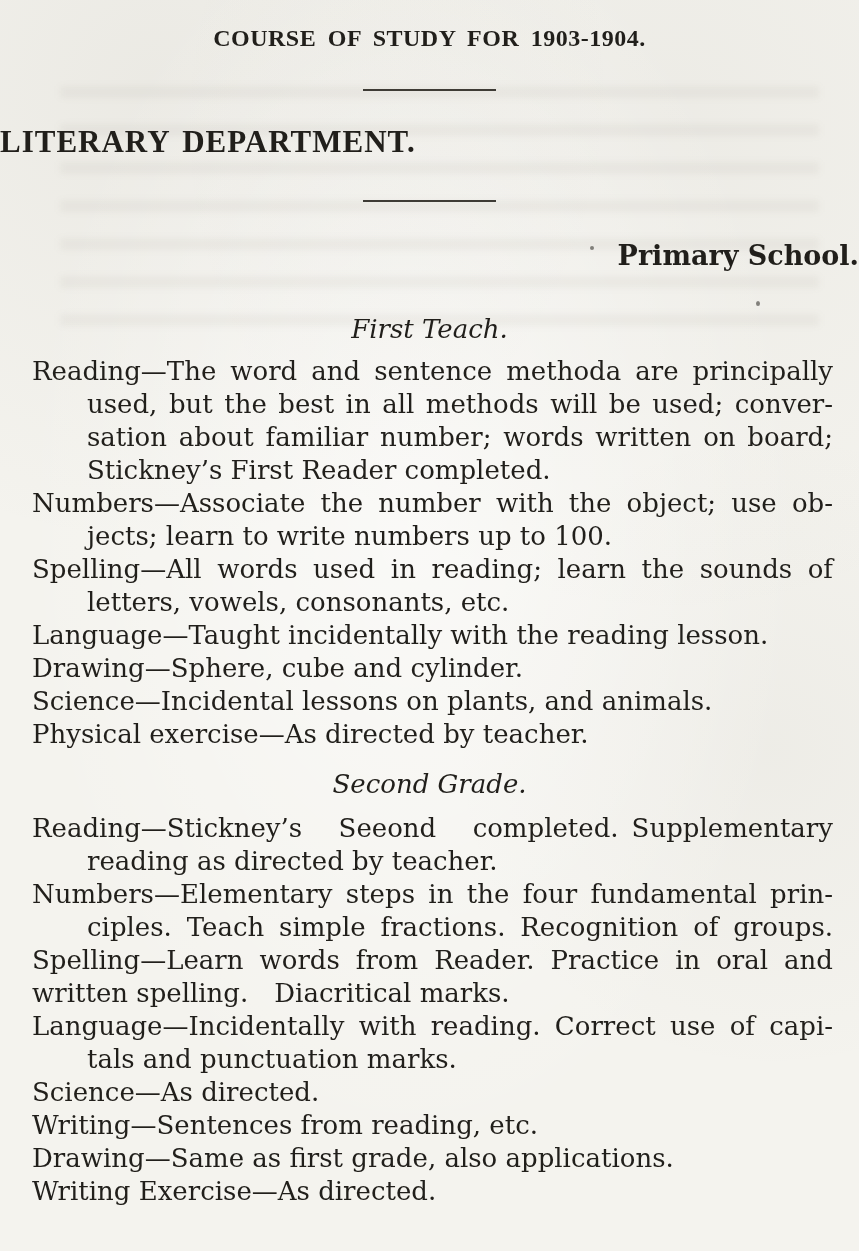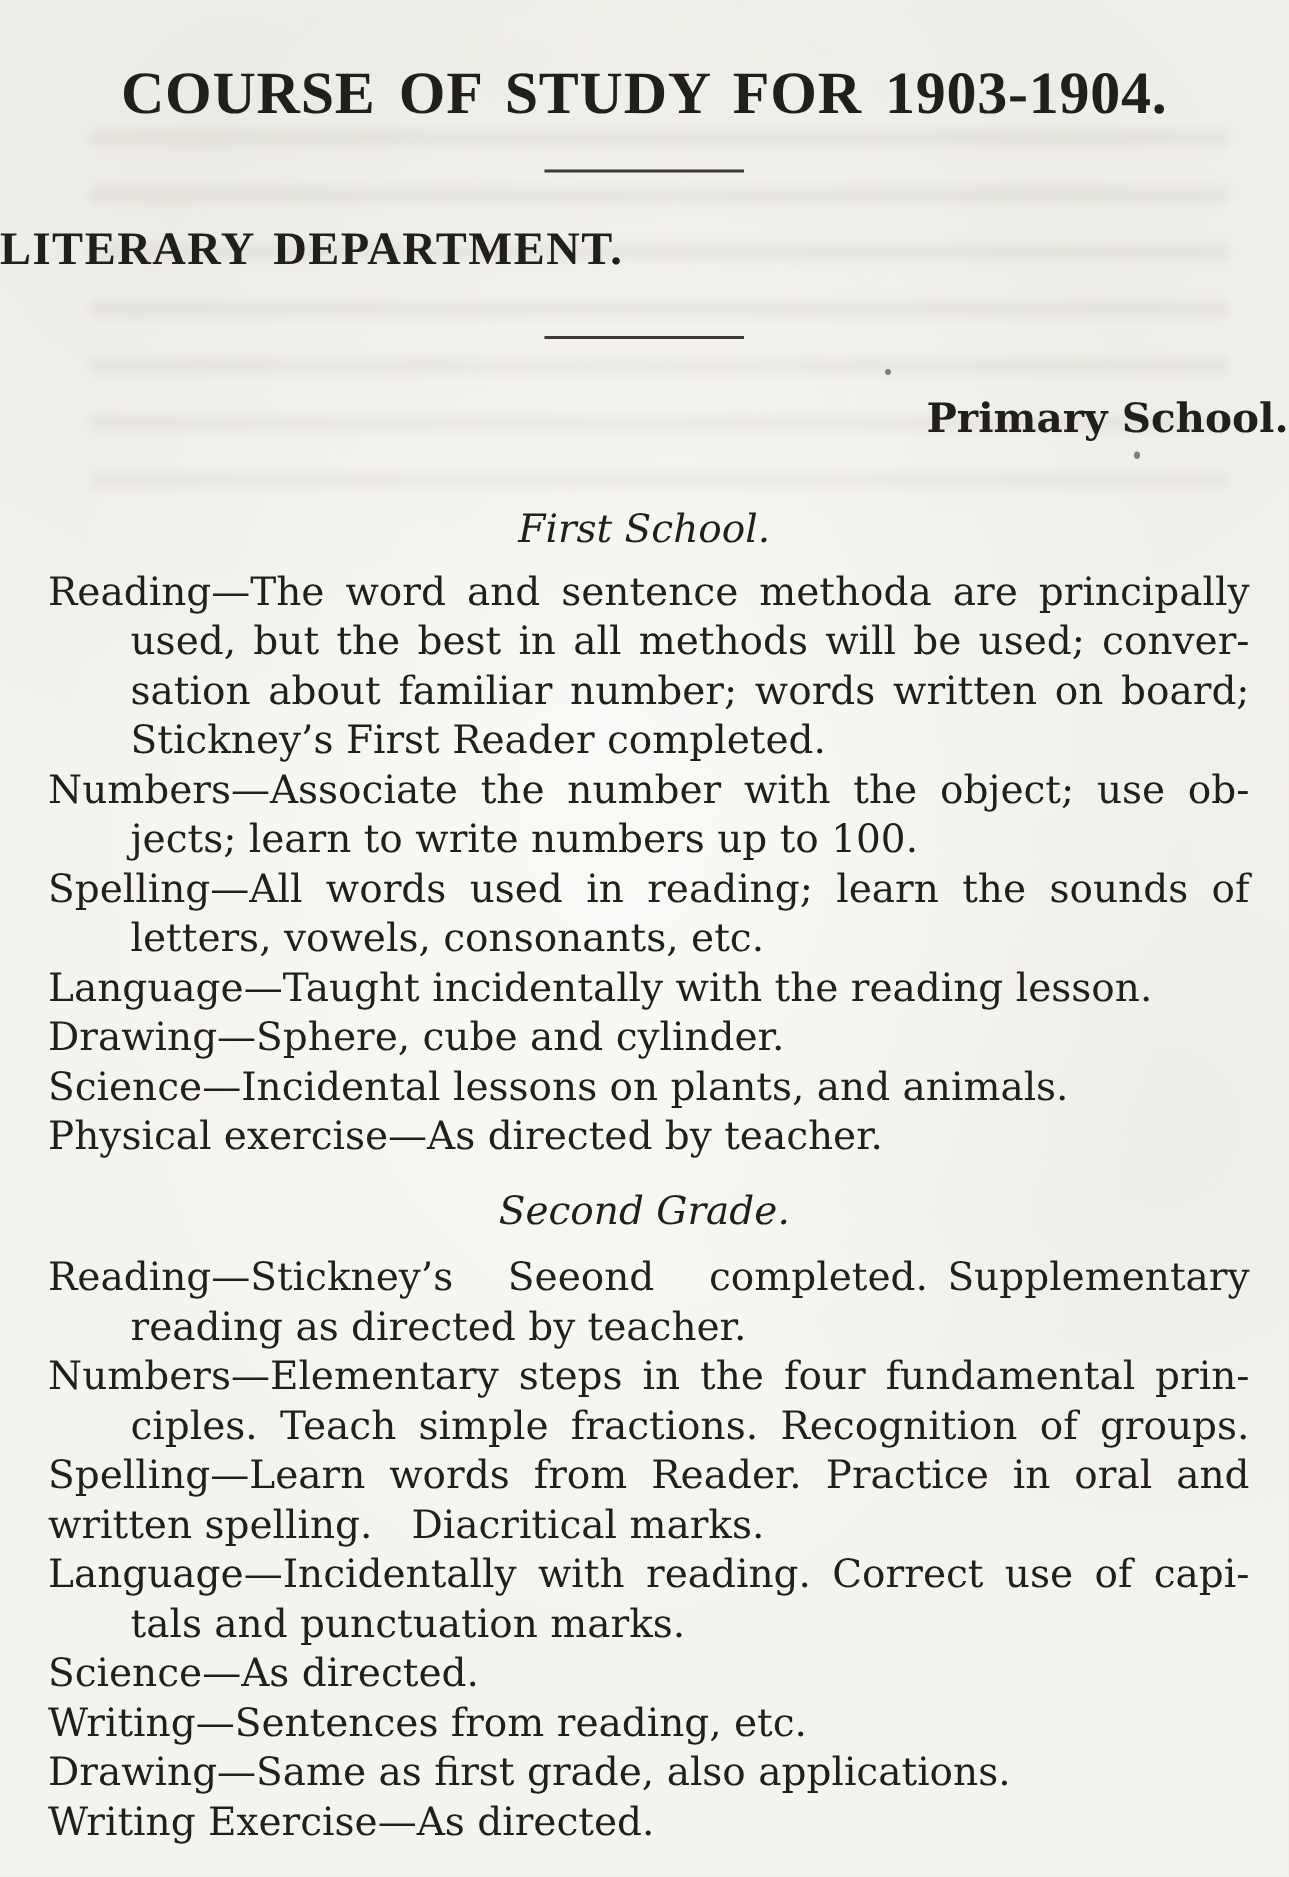--- a/index.html
+++ b/index.html
@@ -47,24 +47,24 @@
     border-radius: 50%;
     background: rgba(40,38,33,0.55);
   }
   .speck.s1 { left: 590px; top: 246px; width: 4px; height: 4px; }
   .speck.s2 { left: 756px; top: 301px; width: 4px; height: 5px; }
 
   .content { position: relative; z-index: 1; }
 
   .title {
     margin: 0;
-    padding-top: 44px;
+    padding-top: 20px;
     text-align: center;
     font-family: "Liberation Serif", serif;
-    font-size: 40px;
+    font-size: 24px;
     line-height: 36px;
     font-weight: bold;
     letter-spacing: 0.5px;
     word-spacing: 5px;
   }
   .rule {
     width: 133px;
     height: 2px;
     margin: 33px auto 0;
     background: #3e3b35;
@@ -118,21 +118,21 @@
   <div class="speck s2"></div>
 
   <div class="content">
     <h1 class="title">COURSE OF STUDY FOR 1903-1904.</h1>
     <div class="rule r1"></div>
     <h2 class="dept">LITERARY DEPARTMENT.</h2>
     <div class="rule r2"></div>
     <h3 class="school">Primary School.</h3>
 
     <div class="section first">
-      <div class="grade-heading">First School.</div>
+      <div class="grade-heading">First Teach.</div>
       <div class="entries">
         <div class="entry">
           <div class="line jst">Reading—The word and sentence methoda are principally</div>
           <div class="line ind jst">used, but the best in all methods will be used; conver-</div>
           <div class="line ind jst">sation about familiar number; words written on board;</div>
           <div class="line ind">Stickney’s First Reader completed.</div>
         </div>
         <div class="entry">
           <div class="line jst">Numbers—Associate the number with the object; use ob-</div>
           <div class="line ind">jects; learn to write numbers up to 100.</div>

